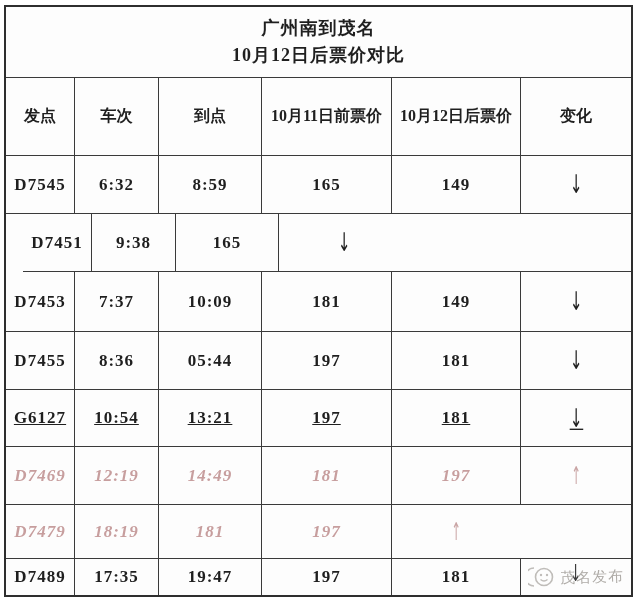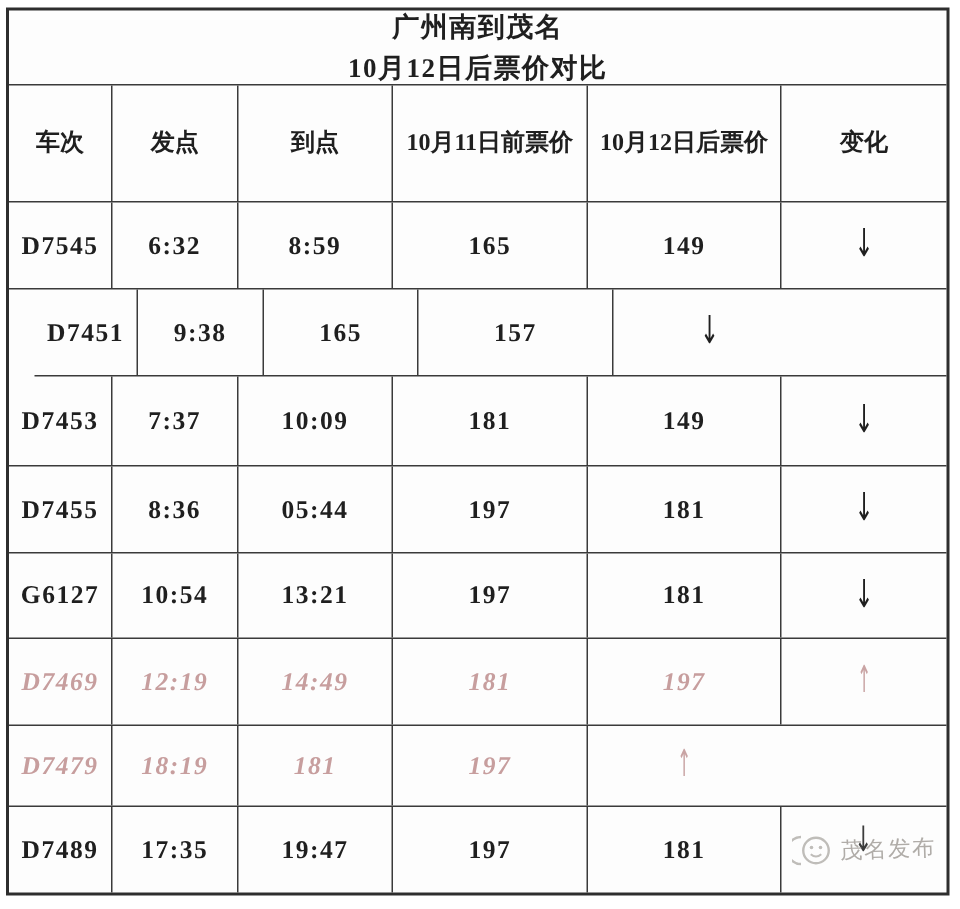--- a/index.html
+++ b/index.html
@@ -20,36 +20,36 @@
     display:flex;
     flex-direction:column;
   }
   .t-row {
     display:grid;
     grid-template-columns:69px 84px 103px 130px 129px 1fr;
     border-bottom:1px solid #3a3a3a;
   }
   .t-row:last-child { border-bottom:none; flex:1;text-align:right; }
   .title-block {
-    height:50px;
+    height:71px;
     border-bottom:1px solid #3a3a3a;
     display:flex;
     flex-direction:column;
     align-items:center;
     justify-content:center;
     gap:2px;
     text-align:center;
   }
   .title-line { font-size:18px; font-weight:700; line-height:25px; letter-spacing:1px; }
   .header-row { height:78px; }
   .data-row-1 { height:58px; }
   .data-row-2 { height:58px;margin-left:17px; }
   .data-row-3 { height:60px; }
   .data-row-4 { height:58px; }
-  .data-row-5 { height:57px; }
+  .data-row-5 { height:57px;text-decoration:underline; }
   .data-row-6 { height:58px; }
   .data-row-7 { height:54px; }
   .cell {
     border-right:1px solid #3a3a3a;
     display:flex;
     align-items:center;
     justify-content:center;
     font-size:17px;
     font-weight:700;
     letter-spacing:1px;
@@ -99,22 +99,22 @@
 <body>
 
 <div class="fare-table">
 
   <div class="title-block">
     <div class="title-line">广州南到茂名</div>
     <div class="title-line">10月12日后票价对比</div>
   </div>
 
   <div class="t-row header-row">
+    <div class="cell">发点</div>
     <div class="cell">车次</div>
-    <div class="cell">发点</div>
     <div class="cell">到点</div>
     <div class="cell">10月11日前票价</div>
     <div class="cell">10月12日后票价</div>
     <div class="cell">变化</div>
   </div>
 
   <div class="t-row data-row-1">
     <div class="cell">D7545</div>
     <div class="cell">6:32</div>
     <div class="cell">8:59</div>
@@ -122,21 +122,20 @@
     <div class="cell">149</div>
     <div class="cell">
         <span class="arrow">↓</span>
       </div>
   </div>
 
   <div class="t-row data-row-2">
     <div class="cell">D7451</div>
     <div class="cell">9:38</div>
     <div class="cell">165</div>
-    <div class="cell">157</div>
     <div class="cell">
         <span class="arrow">↓</span>
       </div>
   </div>
 
   <div class="t-row data-row-3">
     <div class="cell">D7453</div>
     <div class="cell">7:37</div>
     <div class="cell">10:09</div>
     <div class="cell">181</div>

